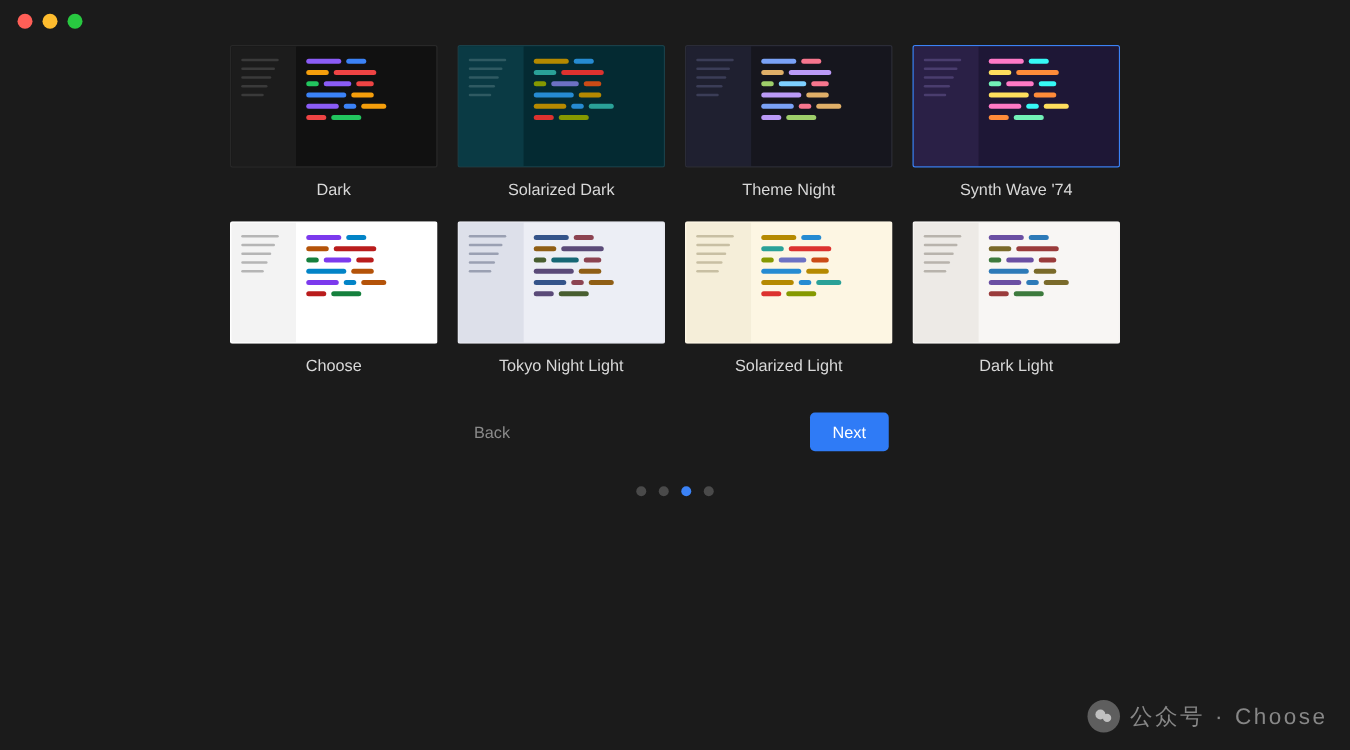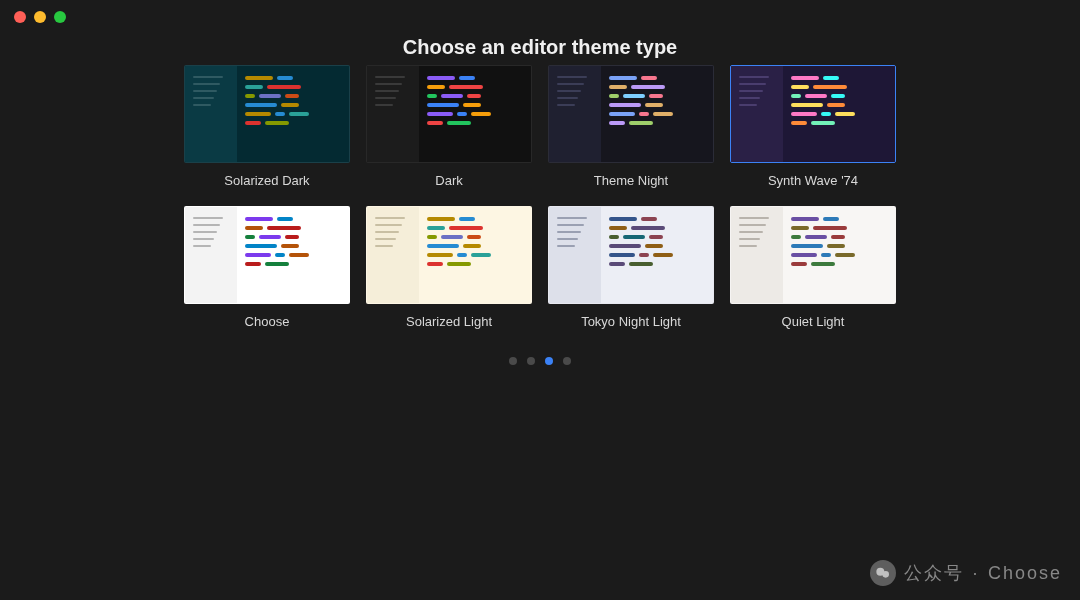--- a/index.html
+++ b/index.html
@@ -105,23 +105,62 @@
 </head>
 <body>
 
 <div class="titlebar">
   <div class="dot red"></div>
   <div class="dot yellow"></div>
   <div class="dot green"></div>
 </div>
 
 <div class="content">
-  <div class="heading">Choose an editor theme type</div>
 
   <div class="grid" id="grid">
+      <div class="cell">
+        <div class="thumb" style="background: rgb(22, 22, 22);">
+          <div class="side" style="background: rgb(28, 28, 28);">
+            <div class="sline" style="background: rgb(58, 58, 58); width: 30px;"></div>
+            <div class="sline" style="background: rgb(58, 58, 58); width: 27px;"></div>
+            <div class="sline" style="background: rgb(58, 58, 58); width: 24px;"></div>
+            <div class="sline" style="background: rgb(58, 58, 58); width: 21px;"></div>
+            <div class="sline" style="background: rgb(58, 58, 58); width: 18px;"></div>
+          </div>
+          <div class="editor" style="background: rgb(17, 17, 17);">
+            <div class="row">
+              <div class="tok" style="width: 28px; background: rgb(139, 92, 246);"></div>
+              <div class="tok" style="width: 16px; background: rgb(59, 130, 246);"></div>
+            </div>
+            <div class="row">
+              <div class="tok" style="width: 18px; background: rgb(245, 158, 11);"></div>
+              <div class="tok" style="width: 34px; background: rgb(239, 68, 68);"></div>
+            </div>
+            <div class="row">
+              <div class="tok" style="width: 10px; background: rgb(34, 197, 94);"></div>
+              <div class="tok" style="width: 22px; background: rgb(139, 92, 246);"></div>
+              <div class="tok" style="width: 14px; background: rgb(239, 68, 68);"></div>
+            </div>
+            <div class="row">
+              <div class="tok" style="width: 32px; background: rgb(59, 130, 246);"></div>
+              <div class="tok" style="width: 18px; background: rgb(245, 158, 11);"></div>
+            </div>
+            <div class="row">
+              <div class="tok" style="width: 26px; background: rgb(139, 92, 246);"></div>
+              <div class="tok" style="width: 10px; background: rgb(59, 130, 246);"></div>
+              <div class="tok" style="width: 20px; background: rgb(245, 158, 11);"></div>
+            </div>
+            <div class="row">
+              <div class="tok" style="width: 16px; background: rgb(239, 68, 68);"></div>
+              <div class="tok" style="width: 24px; background: rgb(34, 197, 94);"></div>
+            </div>
+          </div>
+        </div>
+        <div class="label">Dark</div>
+      </div>
       <div class="cell">
         <div class="thumb" style="background: rgb(7, 48, 58);">
           <div class="side" style="background: rgb(10, 58, 68);">
             <div class="sline" style="background: rgb(47, 90, 98); width: 30px;"></div>
             <div class="sline" style="background: rgb(47, 90, 98); width: 27px;"></div>
             <div class="sline" style="background: rgb(47, 90, 98); width: 24px;"></div>
             <div class="sline" style="background: rgb(47, 90, 98); width: 21px;"></div>
             <div class="sline" style="background: rgb(47, 90, 98); width: 18px;"></div>
           </div>
           <div class="editor" style="background: rgb(4, 42, 50);">
@@ -149,60 +188,20 @@
             </div>
             <div class="row">
               <div class="tok" style="width: 16px; background: rgb(220, 50, 47);"></div>
               <div class="tok" style="width: 24px; background: rgb(133, 153, 0);"></div>
             </div>
           </div>
         </div>
         <div class="label">Solarized Dark</div>
       </div>
       <div class="cell">
-        <div class="thumb" style="background: rgb(22, 22, 22);">
-          <div class="side" style="background: rgb(28, 28, 28);">
-            <div class="sline" style="background: rgb(58, 58, 58); width: 30px;"></div>
-            <div class="sline" style="background: rgb(58, 58, 58); width: 27px;"></div>
-            <div class="sline" style="background: rgb(58, 58, 58); width: 24px;"></div>
-            <div class="sline" style="background: rgb(58, 58, 58); width: 21px;"></div>
-            <div class="sline" style="background: rgb(58, 58, 58); width: 18px;"></div>
-          </div>
-          <div class="editor" style="background: rgb(17, 17, 17);">
-            <div class="row">
-              <div class="tok" style="width: 28px; background: rgb(139, 92, 246);"></div>
-              <div class="tok" style="width: 16px; background: rgb(59, 130, 246);"></div>
-            </div>
-            <div class="row">
-              <div class="tok" style="width: 18px; background: rgb(245, 158, 11);"></div>
-              <div class="tok" style="width: 34px; background: rgb(239, 68, 68);"></div>
-            </div>
-            <div class="row">
-              <div class="tok" style="width: 10px; background: rgb(34, 197, 94);"></div>
-              <div class="tok" style="width: 22px; background: rgb(139, 92, 246);"></div>
-              <div class="tok" style="width: 14px; background: rgb(239, 68, 68);"></div>
-            </div>
-            <div class="row">
-              <div class="tok" style="width: 32px; background: rgb(59, 130, 246);"></div>
-              <div class="tok" style="width: 18px; background: rgb(245, 158, 11);"></div>
-            </div>
-            <div class="row">
-              <div class="tok" style="width: 26px; background: rgb(139, 92, 246);"></div>
-              <div class="tok" style="width: 10px; background: rgb(59, 130, 246);"></div>
-              <div class="tok" style="width: 20px; background: rgb(245, 158, 11);"></div>
-            </div>
-            <div class="row">
-              <div class="tok" style="width: 16px; background: rgb(239, 68, 68);"></div>
-              <div class="tok" style="width: 24px; background: rgb(34, 197, 94);"></div>
-            </div>
-          </div>
-        </div>
-        <div class="label">Dark</div>
-      </div>
-      <div class="cell">
         <div class="thumb" style="background: rgb(26, 27, 38);">
           <div class="side" style="background: rgb(31, 32, 48);">
             <div class="sline" style="background: rgb(59, 61, 87); width: 30px;"></div>
             <div class="sline" style="background: rgb(59, 61, 87); width: 27px;"></div>
             <div class="sline" style="background: rgb(59, 61, 87); width: 24px;"></div>
             <div class="sline" style="background: rgb(59, 61, 87); width: 21px;"></div>
             <div class="sline" style="background: rgb(59, 61, 87); width: 18px;"></div>
           </div>
           <div class="editor" style="background: rgb(22, 22, 30);">
             <div class="row">
@@ -309,20 +308,60 @@
             </div>
             <div class="row">
               <div class="tok" style="width: 16px; background: rgb(185, 28, 28);"></div>
               <div class="tok" style="width: 24px; background: rgb(21, 128, 61);"></div>
             </div>
           </div>
         </div>
         <div class="label">Choose</div>
       </div>
       <div class="cell">
+        <div class="thumb" style="background: rgb(229, 231, 239);">
+          <div class="side" style="background: rgb(221, 224, 234);">
+            <div class="sline" style="background: rgb(154, 160, 178); width: 30px;"></div>
+            <div class="sline" style="background: rgb(154, 160, 178); width: 27px;"></div>
+            <div class="sline" style="background: rgb(154, 160, 178); width: 24px;"></div>
+            <div class="sline" style="background: rgb(154, 160, 178); width: 21px;"></div>
+            <div class="sline" style="background: rgb(154, 160, 178); width: 18px;"></div>
+          </div>
+          <div class="editor" style="background: rgb(236, 238, 245);">
+            <div class="row">
+              <div class="tok" style="width: 28px; background: rgb(52, 84, 138);"></div>
+              <div class="tok" style="width: 16px; background: rgb(140, 67, 81);"></div>
+            </div>
+            <div class="row">
+              <div class="tok" style="width: 18px; background: rgb(143, 94, 21);"></div>
+              <div class="tok" style="width: 34px; background: rgb(90, 74, 120);"></div>
+            </div>
+            <div class="row">
+              <div class="tok" style="width: 10px; background: rgb(72, 94, 48);"></div>
+              <div class="tok" style="width: 22px; background: rgb(22, 103, 117);"></div>
+              <div class="tok" style="width: 14px; background: rgb(140, 67, 81);"></div>
+            </div>
+            <div class="row">
+              <div class="tok" style="width: 32px; background: rgb(90, 74, 120);"></div>
+              <div class="tok" style="width: 18px; background: rgb(143, 94, 21);"></div>
+            </div>
+            <div class="row">
+              <div class="tok" style="width: 26px; background: rgb(52, 84, 138);"></div>
+              <div class="tok" style="width: 10px; background: rgb(140, 67, 81);"></div>
+              <div class="tok" style="width: 20px; background: rgb(143, 94, 21);"></div>
+            </div>
+            <div class="row">
+              <div class="tok" style="width: 16px; background: rgb(90, 74, 120);"></div>
+              <div class="tok" style="width: 24px; background: rgb(72, 94, 48);"></div>
+            </div>
+          </div>
+        </div>
+        <div class="label">Tokyo Night Light</div>
+      </div>
+      <div class="cell">
         <div class="thumb" style="background: rgb(253, 246, 227);">
           <div class="side" style="background: rgb(245, 238, 217);">
             <div class="sline" style="background: rgb(200, 191, 163); width: 30px;"></div>
             <div class="sline" style="background: rgb(200, 191, 163); width: 27px;"></div>
             <div class="sline" style="background: rgb(200, 191, 163); width: 24px;"></div>
             <div class="sline" style="background: rgb(200, 191, 163); width: 21px;"></div>
             <div class="sline" style="background: rgb(200, 191, 163); width: 18px;"></div>
           </div>
           <div class="editor" style="background: rgb(253, 246, 227);">
             <div class="row">
@@ -349,60 +388,20 @@
             </div>
             <div class="row">
               <div class="tok" style="width: 16px; background: rgb(220, 50, 47);"></div>
               <div class="tok" style="width: 24px; background: rgb(133, 153, 0);"></div>
             </div>
           </div>
         </div>
         <div class="label">Solarized Light</div>
       </div>
       <div class="cell">
-        <div class="thumb" style="background: rgb(229, 231, 239);">
-          <div class="side" style="background: rgb(221, 224, 234);">
-            <div class="sline" style="background: rgb(154, 160, 178); width: 30px;"></div>
-            <div class="sline" style="background: rgb(154, 160, 178); width: 27px;"></div>
-            <div class="sline" style="background: rgb(154, 160, 178); width: 24px;"></div>
-            <div class="sline" style="background: rgb(154, 160, 178); width: 21px;"></div>
-            <div class="sline" style="background: rgb(154, 160, 178); width: 18px;"></div>
-          </div>
-          <div class="editor" style="background: rgb(236, 238, 245);">
-            <div class="row">
-              <div class="tok" style="width: 28px; background: rgb(52, 84, 138);"></div>
-              <div class="tok" style="width: 16px; background: rgb(140, 67, 81);"></div>
-            </div>
-            <div class="row">
-              <div class="tok" style="width: 18px; background: rgb(143, 94, 21);"></div>
-              <div class="tok" style="width: 34px; background: rgb(90, 74, 120);"></div>
-            </div>
-            <div class="row">
-              <div class="tok" style="width: 10px; background: rgb(72, 94, 48);"></div>
-              <div class="tok" style="width: 22px; background: rgb(22, 103, 117);"></div>
-              <div class="tok" style="width: 14px; background: rgb(140, 67, 81);"></div>
-            </div>
-            <div class="row">
-              <div class="tok" style="width: 32px; background: rgb(90, 74, 120);"></div>
-              <div class="tok" style="width: 18px; background: rgb(143, 94, 21);"></div>
-            </div>
-            <div class="row">
-              <div class="tok" style="width: 26px; background: rgb(52, 84, 138);"></div>
-              <div class="tok" style="width: 10px; background: rgb(140, 67, 81);"></div>
-              <div class="tok" style="width: 20px; background: rgb(143, 94, 21);"></div>
-            </div>
-            <div class="row">
-              <div class="tok" style="width: 16px; background: rgb(90, 74, 120);"></div>
-              <div class="tok" style="width: 24px; background: rgb(72, 94, 48);"></div>
-            </div>
-          </div>
-        </div>
-        <div class="label">Tokyo Night Light</div>
-      </div>
-      <div class="cell">
         <div class="thumb" style="background: rgb(246, 244, 242);">
           <div class="side" style="background: rgb(237, 234, 230);">
             <div class="sline" style="background: rgb(184, 179, 172); width: 30px;"></div>
             <div class="sline" style="background: rgb(184, 179, 172); width: 27px;"></div>
             <div class="sline" style="background: rgb(184, 179, 172); width: 24px;"></div>
             <div class="sline" style="background: rgb(184, 179, 172); width: 21px;"></div>
             <div class="sline" style="background: rgb(184, 179, 172); width: 18px;"></div>
           </div>
           <div class="editor" style="background: rgb(248, 246, 244);">
             <div class="row">
@@ -426,24 +425,28 @@
               <div class="tok" style="width: 26px; background: rgb(106, 79, 163);"></div>
               <div class="tok" style="width: 10px; background: rgb(45, 122, 184);"></div>
               <div class="tok" style="width: 20px; background: rgb(122, 106, 42);"></div>
             </div>
             <div class="row">
               <div class="tok" style="width: 16px; background: rgb(154, 59, 59);"></div>
               <div class="tok" style="width: 24px; background: rgb(61, 122, 61);"></div>
             </div>
           </div>
         </div>
-        <div class="label">Quiet Light</div>
+        <div class="label">Dark Light</div>
       </div>
     </div>
 
+  <div class="buttons">
+    <button class="btn-back">Back</button>
+    <button class="btn-next">Next</button>
+  </div>
 
   <div class="pager" id="pager">
       <div class="pdot"></div>
       <div class="pdot"></div>
       <div class="pdot active"></div>
       <div class="pdot"></div>
     </div>
 </div>
 
 <div class="watermark">

